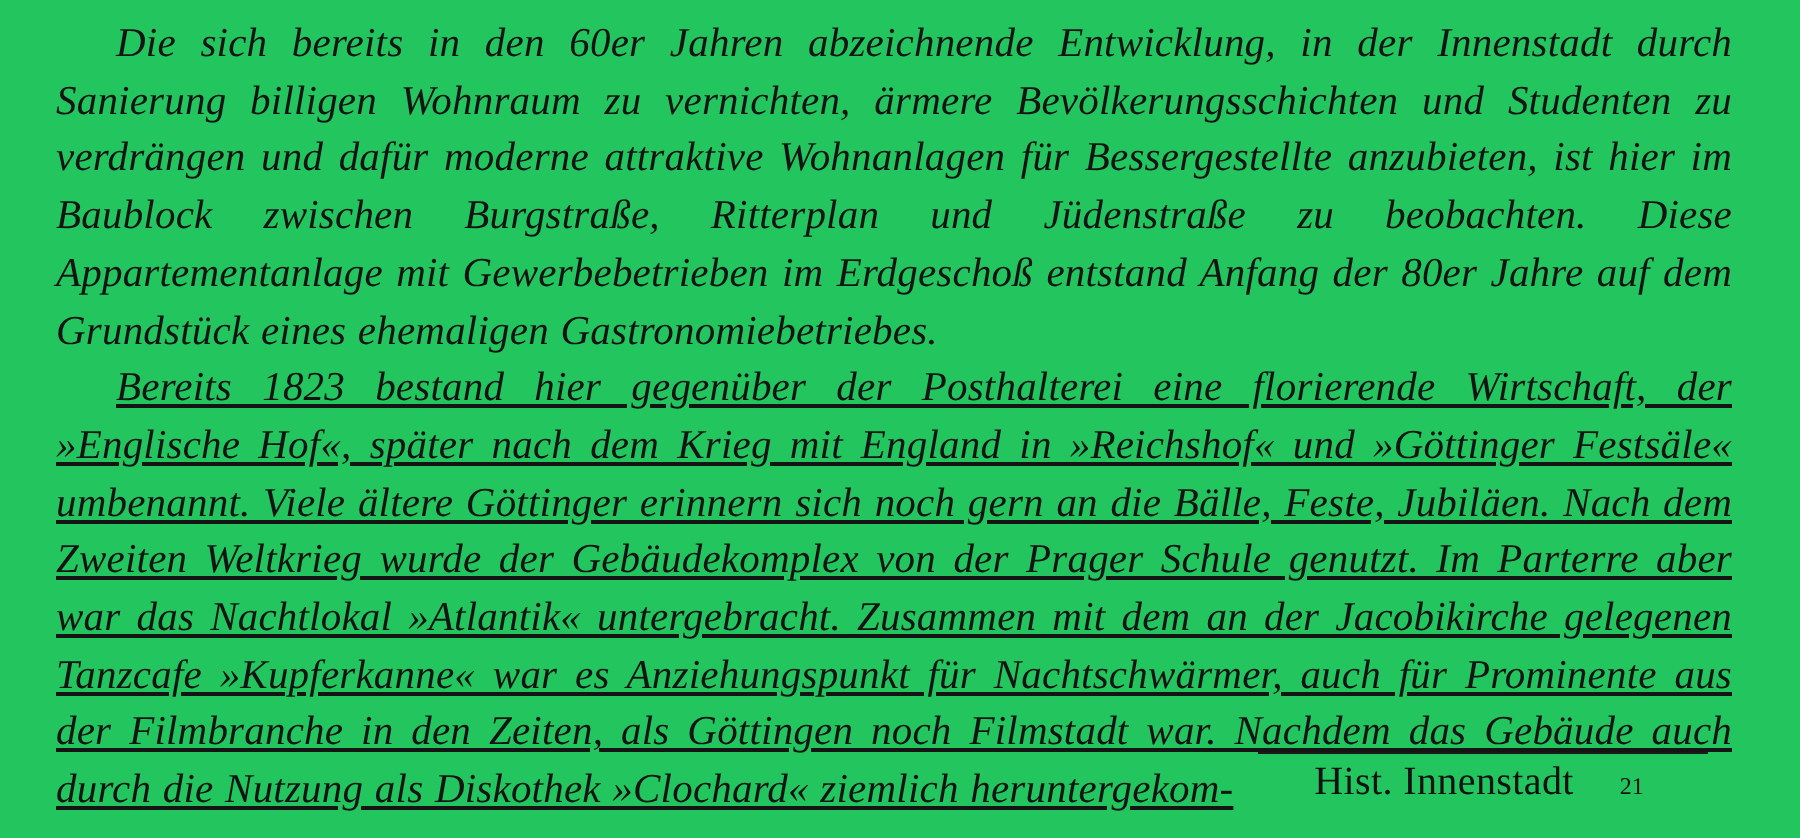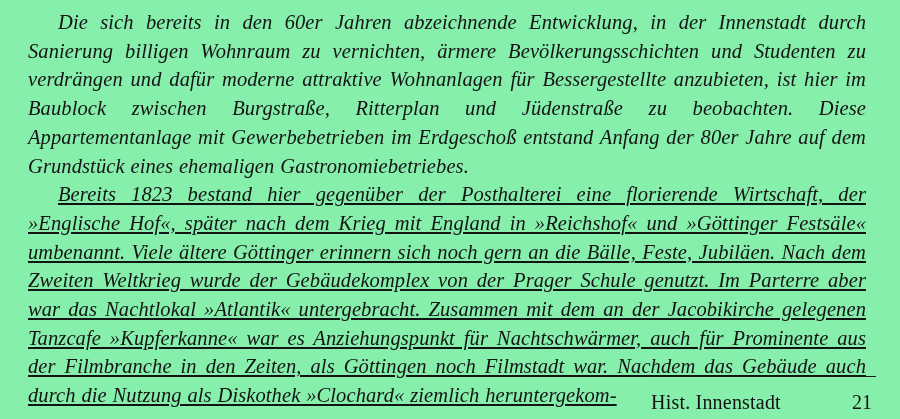--- a/index.html
+++ b/index.html
@@ -4,21 +4,21 @@
 <style>
   html, body {
     margin: 0;
     padding: 0;
     background: #ffffff;
   }
   .page {
     position: relative;
     width: 900px;
     height: 419px;
-    background: #86efac;
+    background: #22c55e;
     overflow: hidden;
     font-family: "Liberation Serif", serif;
   }
   .textblock {
     position: absolute;
     left: 28px;
     top: 8px;
     width: 838px;
   }
   .para {
@@ -31,39 +31,39 @@
     text-indent: 30px;
     letter-spacing: 0.1px;
     word-spacing: 0.6px;
   }
   .para + .para {
     margin-top: 0px;
     text-decoration: underline;
   }
   .footer {
     position: absolute;
-    left: 651px;
+    left: 629px;
     top: 376px;
     width: 225px;
     border-top: 1.4px solid #1a1a1a;
-    padding-top: 14px;
+    padding-top: 3px;
     display: flex;
-    justify-content: space-between;
+    justify-content: center;
     align-items: baseline;
   }
   .footer-title {
     font-family: "Liberation Serif", serif;
     font-size: 20px;
     font-style: normal;
     color: #121212;
     letter-spacing: 0.2px;
   }
   .footer-page {
     font-family: "Liberation Serif", serif;
-    font-size: 20px;
+    font-size: 12px;
     font-style: normal;
     color: #121212;
     padding-right: 4px;
     margin-left: 23px;
   }
 </style>
 </head>
 <body>
 
 <div class="page">

